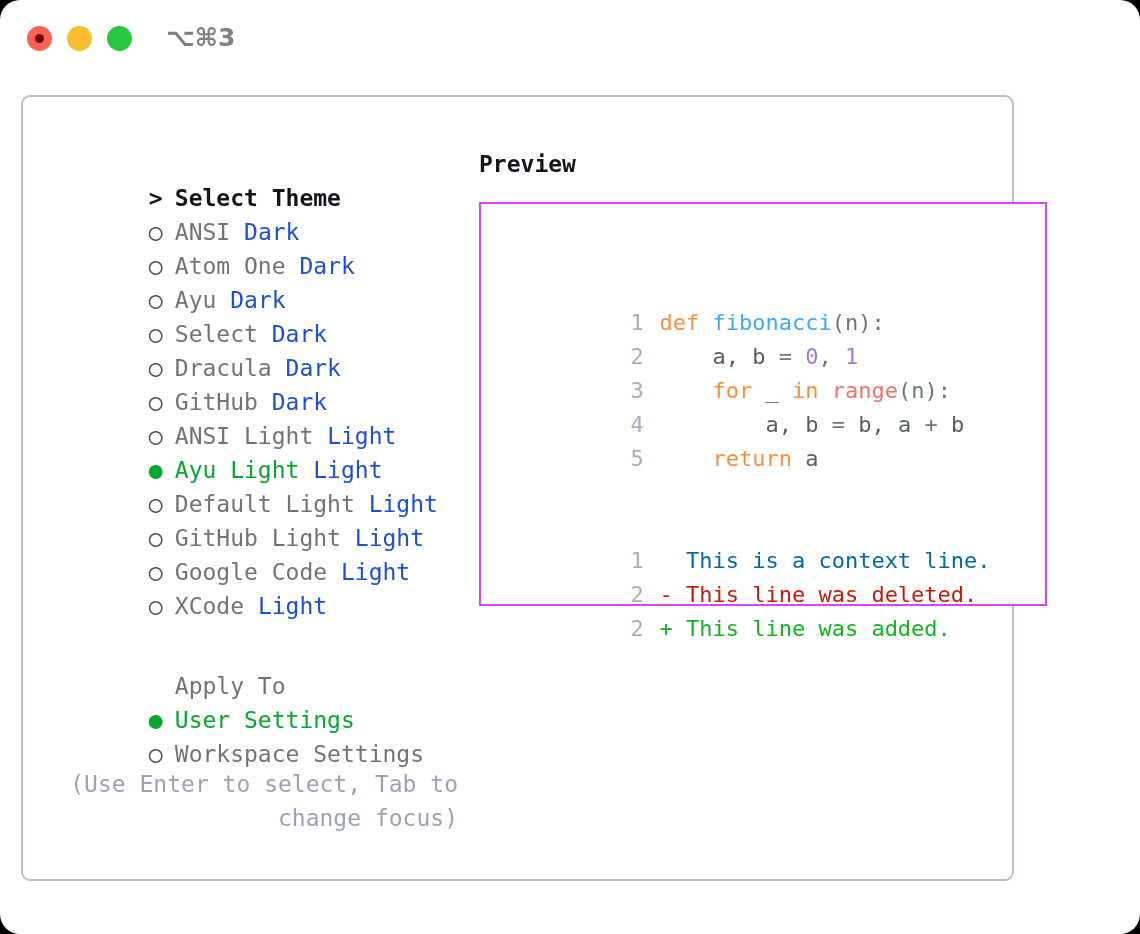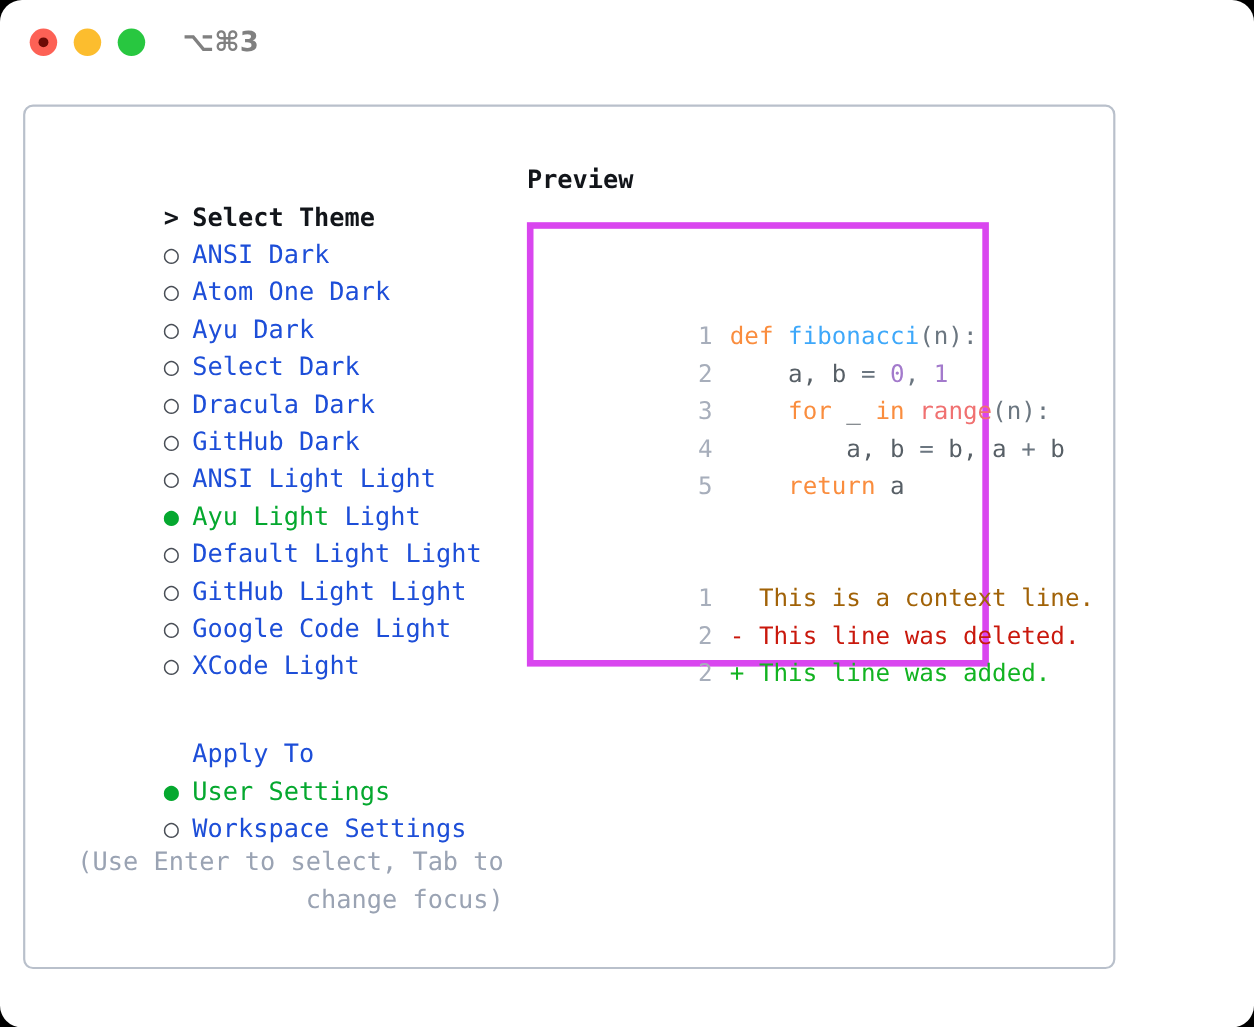--- a/index.html
+++ b/index.html
@@ -96,21 +96,21 @@
     font-size: 23px;
   }
   .heading-row {
     font-weight: bold;
     color: #12151a;
   }
   .heading-row .marker { font-weight: bold; color: #12151a; }
   .marker-empty { color: transparent; }
   .marker-off { color: #4a4f57; }
   .marker-on  { color: #05a82f; }
-  .label { color: #1d4ed8; }
+  .label { color: #737373; }
   .label-selected { color: #05a82f; }
   .tag { color: #1d4ed8; }
   .section-gap { height: 46px; }
   .help-text {
     margin-top: 30px;
     width: 420px;
     font-size: 23px;
     line-height: 34px;
     color: #9aa3b3;
     white-space: pre-wrap;
@@ -126,26 +126,26 @@
   }
   .preview-title {
     font-size: 23px;
     font-weight: bold;
     color: #12151a;
     line-height: 34px;
     white-space: pre;
   }
   .preview-box {
     margin-top: 21px;
-    width: 420px;
+    width: 568px;
     height: 404px;
-    border: 6px solid #d946ef;
+    border: 2px solid #d946ef;
     box-sizing: border-box;
     background: #ffffff;
-    padding: 48px 0 0 17px;
+    padding: 68px 0 0 17px;
   }
   .code-line {
     height: 34px;
     line-height: 34px;
     font-size: 22px;
     white-space: pre;
   }
   .ln {
     display: inline-block;
     width: 29px;
@@ -153,21 +153,21 @@
   }
   .blank-line { height: 34px; }
 
   .tok-kw      { color: #fa8d3e; }
   .tok-fn      { color: #3ea8fa; }
   .tok-builtin { color: #f07171; }
   .tok-num     { color: #a37acc; }
   .tok-plain   { color: #575f66; }
   .tok-punct   { color: #6b7680; }
 
-  .diff-ctx { color: #a16207; }
+  .diff-ctx { color: #0369a1; }
   .diff-del { color: #c9180c; }
   .diff-add { color: #12b321; }
 </style>
 </head>
 <body>
 
 <div class="window">
 
   <div class="titlebar">
     <div class="dot dot-close"></div>

